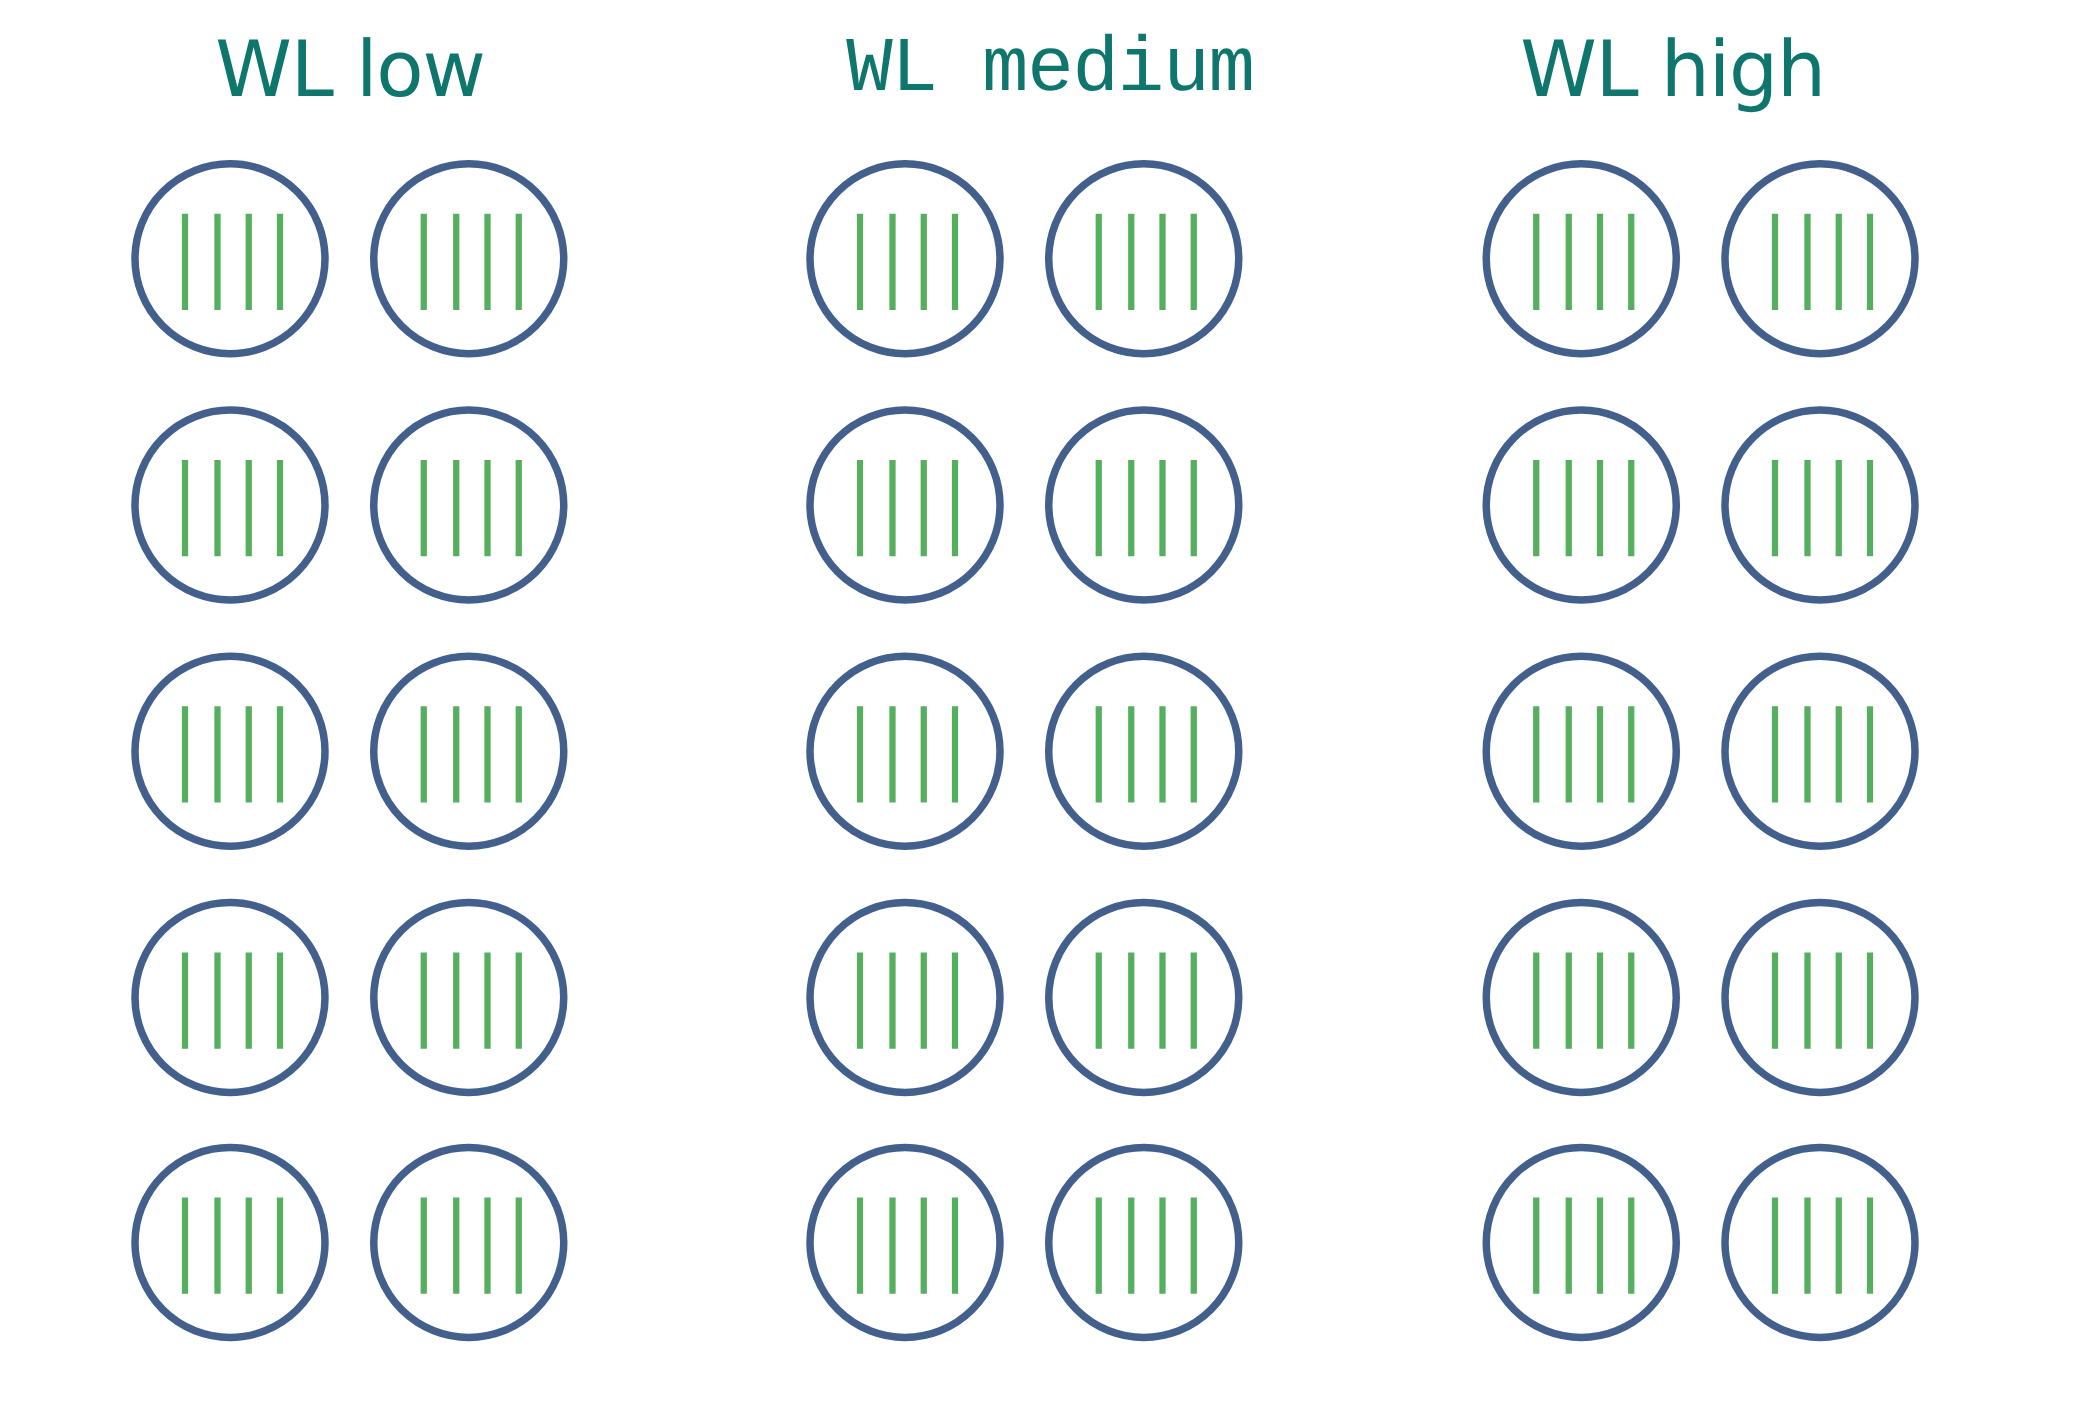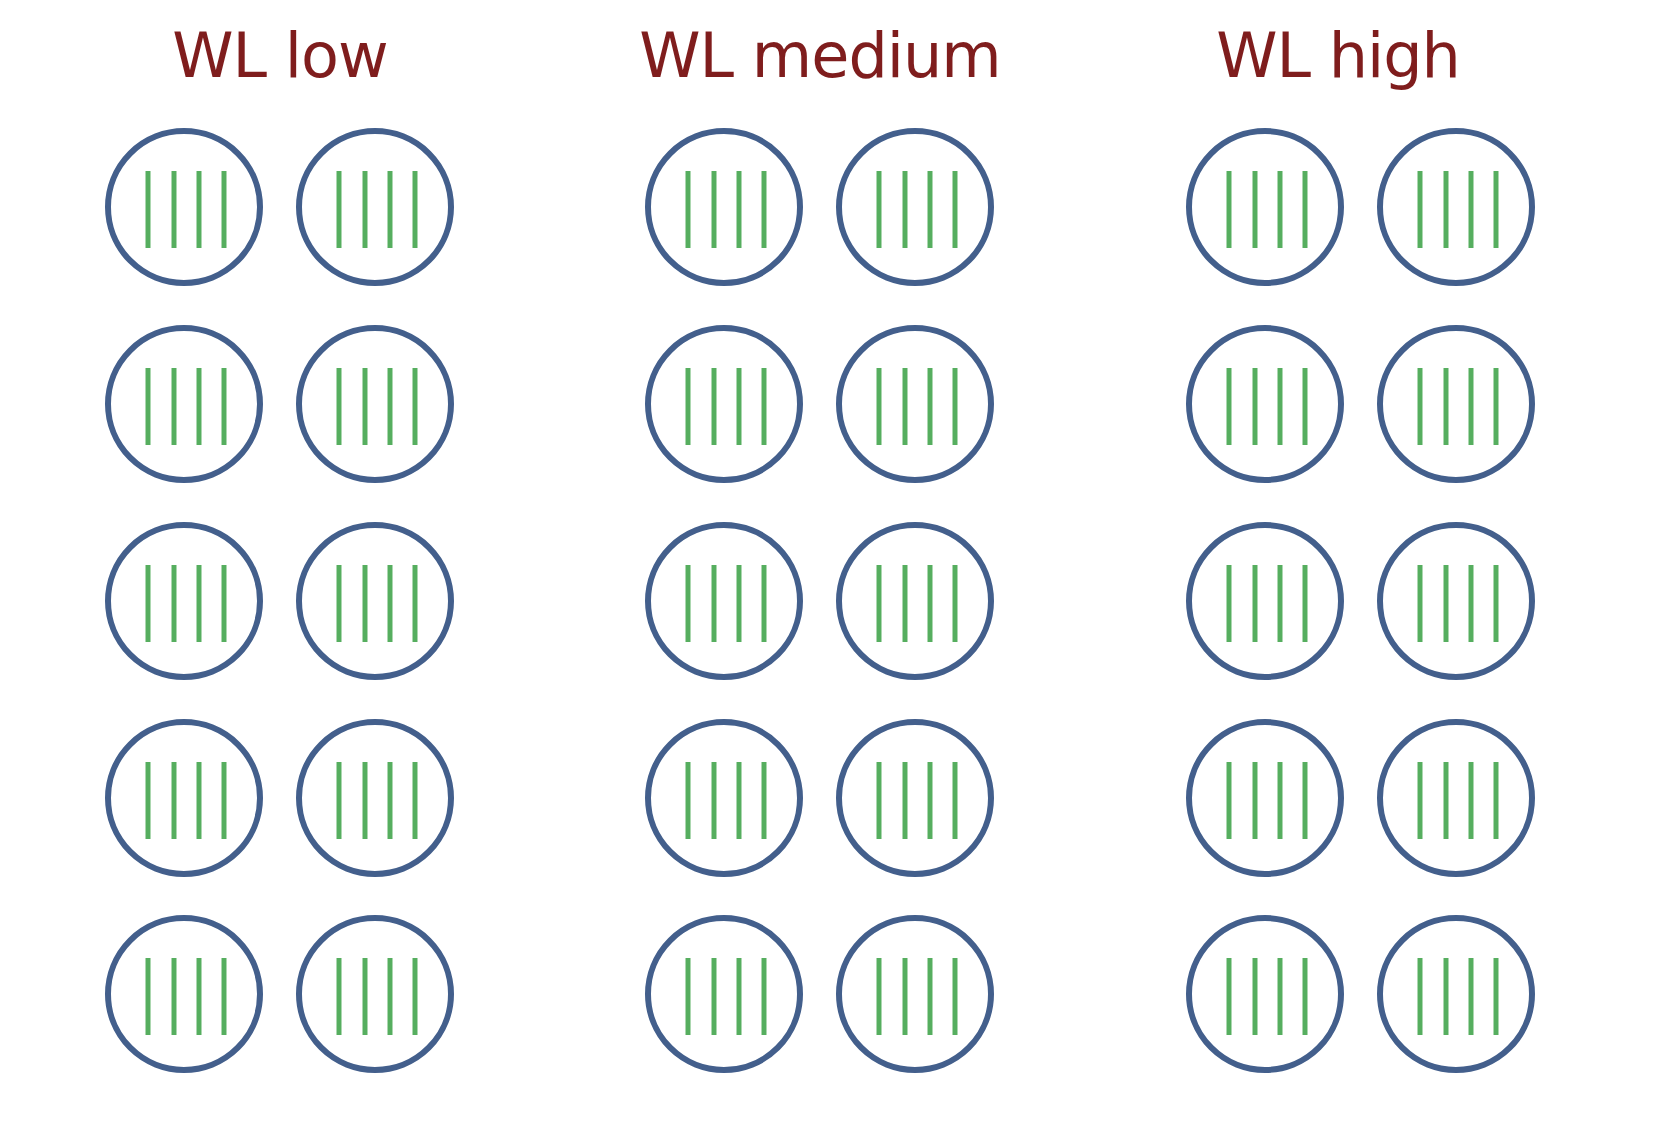--- a/index.html
+++ b/index.html
@@ -1,24 +1,24 @@
 <!DOCTYPE html>
 <html><head>
 <meta charset="utf-8">
 <style>
   html, body { margin: 0; padding: 0; background: #ffffff; }
   body { width: 1680px; height: 1122px; position: relative; overflow: hidden; font-family: "Liberation Sans", sans-serif; }
-  .title { position: absolute; top: 18px; width: 420px; text-align: center; font-size: 62px; color: #7f1d1d; line-height: 76px; white-space: nowrap; font-family: "DejaVu Sans", sans-serif; letter-spacing: -1px; }
+  .title { position: absolute; top: 18px; width: 420px; text-align: center; font-size: 62px; color: #0f766e; line-height: 76px; white-space: nowrap; font-family: "DejaVu Sans", sans-serif; letter-spacing: -1px; }
   svg#canvas { position: absolute; left: 0; top: 0; }
 </style>
 </head>
 <body>
 
 <div class="title" style="left:70px;">WL low</div>
-<div class="title" style="left:610px;">WL medium</div>
+<div class="title" style="left:630px;font-family:Liberation Mono, monospace;">WL medium</div>
 <div class="title" style="left:1128px;">WL high</div>
 
 <svg id="canvas" width="1680" height="1122" xmlns="http://www.w3.org/2000/svg">
     <g>
       <g>
         <circle cx="184" cy="207" r="76" fill="none" stroke="#435f8c" stroke-width="6"></circle>
         <line x1="148" x2="148" y1="171" y2="248" stroke="#56ae5f" stroke-width="5"></line>
         <line x1="174" x2="174" y1="171" y2="248" stroke="#56ae5f" stroke-width="5"></line>
         <line x1="199" x2="199" y1="171" y2="248" stroke="#56ae5f" stroke-width="5"></line>
         <line x1="224" x2="224" y1="171" y2="248" stroke="#56ae5f" stroke-width="5"></line>

